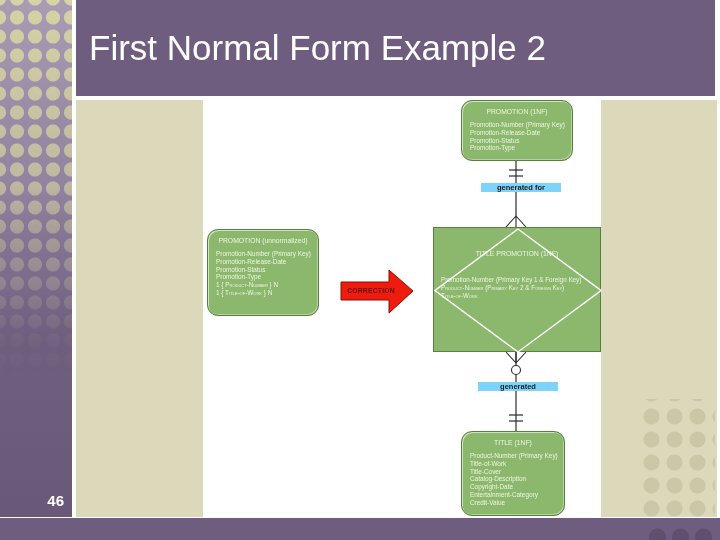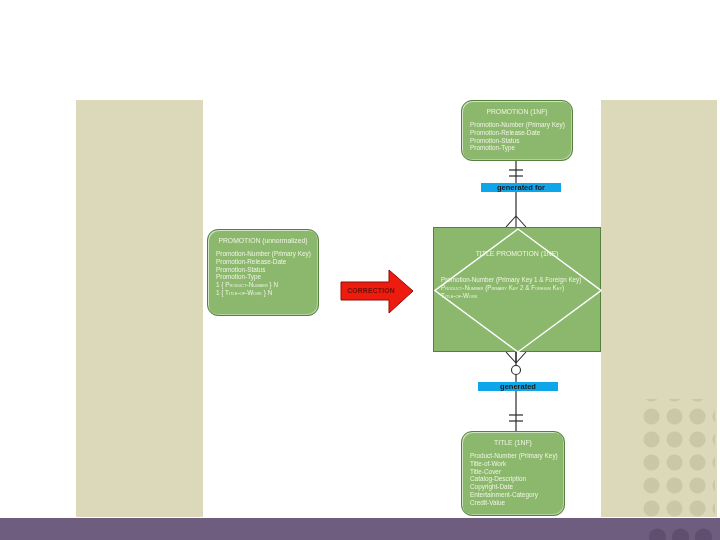--- a/index.html
+++ b/index.html
@@ -50,38 +50,46 @@
     border:1px solid #55803e;color:#eef4e0;box-sizing:border-box;}
   .assoc svg{position:absolute;inset:0;}
   .assoc .ehead{position:absolute;top:22px;left:0;right:0;text-align:center;font-size:6.9px;}
   .assoc .efields{position:absolute;top:48px;left:7px;}
   .assoc .field{font-size:6.3px;line-height:8px;white-space:nowrap;}
 
   
   .overlay{position:absolute;inset:0;pointer-events:none;}
 
   .conn-label{position:absolute;font-size:7.5px;font-weight:bold;color:#1c1c1c;
-    text-align:center;background:#0ea5e9;padding:0 2px;white-space:nowrap;}
+    text-align:center;background:#7dd3fc;padding:0 2px;white-space:nowrap;}
   #label-generated-for{left:278px;top:83px;width:76px;}
   #label-generates{left:275px;top:282px;width:76px;}
   #label-correction{position:absolute;left:139px;top:187px;width:58px;text-align:center;
     font-size:6.8px;font-weight:bold;color:#6e0f0a;letter-spacing:0.2px;}
 
   
   .bottombar{position:absolute;left:0;top:518px;width:720px;height:22px;background:#6f5d7f;}
   .bottombar .bdots{position:absolute;right:4px;top:0;width:72px;height:22px;
     background-image:radial-gradient(circle,rgba(40,25,50,0.22) 8px,rgba(40,25,50,0) 9px);
     background-size:23px 30px;background-position:2px 4px;}
 </style>
 </head>
 <body>
 
 <div class="slide">
 
+  <div class="sidebar">
+    <div class="dots"></div>
+    <div class="fade"></div>
+    <div class="page-number">46</div>
+  </div>
 
+  <div class="titlebar">
+    <div class="title">First Normal Form Example 2</div>
+  </div>
 
   <div class="content">
     <div class="corner-dots"></div>
 
     <div class="canvas">
 
       <svg class="overlay" width="398" height="417" viewBox="0 0 398 417" xmlns="http://www.w3.org/2000/svg">
 
         <line x1="313" y1="61" x2="313" y2="116" stroke="#2b2b2b" stroke-width="1.2"></line>
         <line x1="306" y1="70" x2="320" y2="70" stroke="#2b2b2b" stroke-width="1.2"></line>

